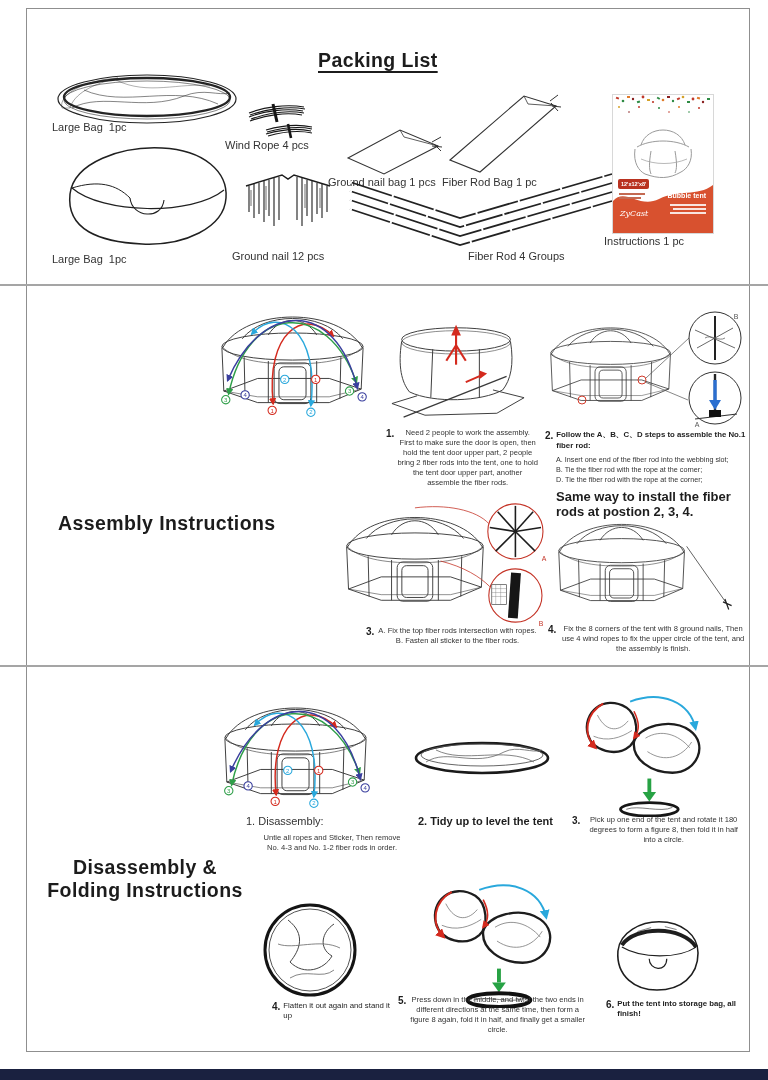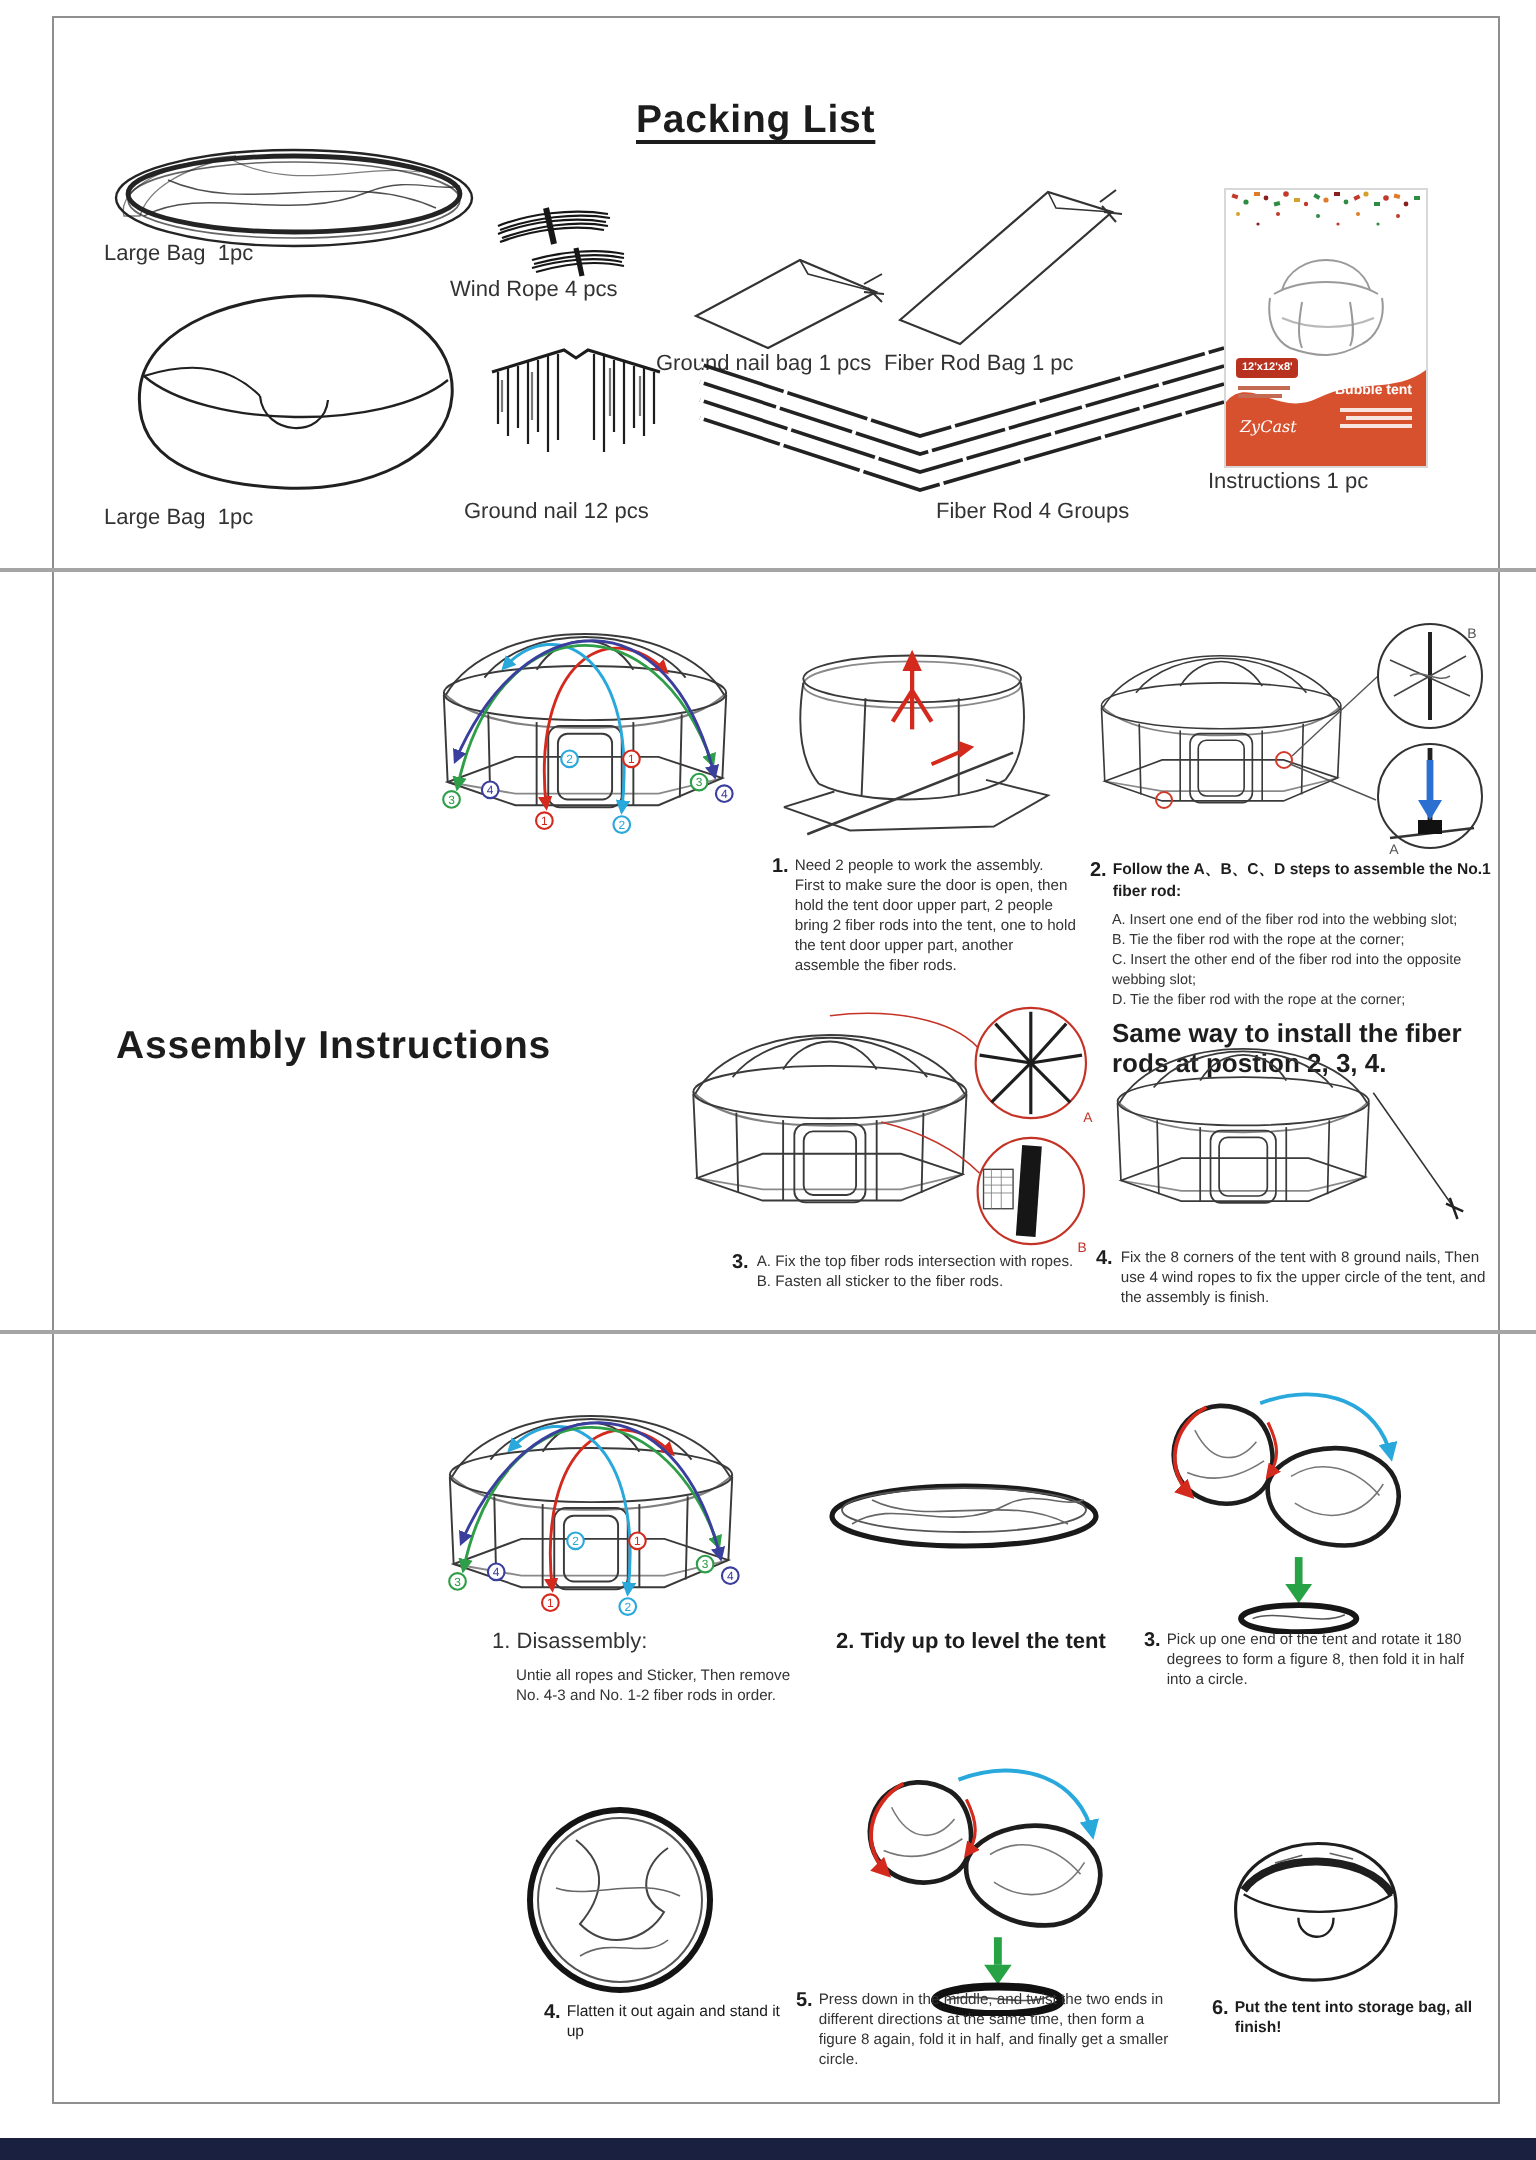--- a/index.html
+++ b/index.html
@@ -1,20 +1,20 @@
 <!DOCTYPE html>
 <html><head>
 <meta charset="utf-8">
 <style>
   html,body{margin:0;padding:0;background:#ffffff;}
   .page{position:relative;width:768px;height:1080px;background:#fff;overflow:hidden;
         font-family:"Liberation Sans",sans-serif;color:#2b2b2b;}
   .abs{position:absolute;}
   .lab{position:absolute;font-size:11px;color:#333;text-align:left;white-space:pre;}
-  .small{font-size:7.6px;line-height:1.32;color:#333;}
+  .small{font-size:7.6px;line-height:1.32;color:#333;text-align:center;}
   .stepnum{font-weight:bold;font-size:10px;color:#1d1d1d;line-height:1.1;}
   .h1{font-size:19.5px;font-weight:bold;color:#1c1c1c;letter-spacing:.4px;}
   .cn circle{fill:#fff;stroke:currentColor;stroke-width:1.1;}
   .cn text{fill:currentColor;font:6.2px "Liberation Sans",sans-serif;text-anchor:middle;}
   .fig-letter{font:7px "Liberation Sans",sans-serif;fill:#555;text-anchor:middle;}
   .fig-letter.red{fill:#c43326;}
   svg{display:block;}
 </style>
 </head>
 <body>
@@ -303,21 +303,20 @@
     <text x="152" y="117" class="fig-letter">A</text>
   </svg>
   <div class="abs" style="left:545px;top:430px;width:202px;">
     <div style="display:flex;gap:3px;">
       <b class="stepnum">2.</b>
       <b style="font-size:7.8px;line-height:1.35;color:#1d1d1d;">Follow the A、B、C、D steps to assemble the No.1 fiber rod:</b>
     </div>
     <div style="margin:4px 0 0 11px;font-size:7.2px;line-height:1.4;color:#333;">
       <div>A. Insert one end of the fiber rod into the webbing slot;</div>
       <div>B. Tie the fiber rod with the rope at the corner;</div>
-      <div>C. Insert the other end of the fiber rod into the opposite webbing slot;</div>
       <div>D. Tie the fiber rod with the rope at the corner;</div>
     </div>
     <div style="margin:4px 0 0 11px;font-size:13px;font-weight:bold;color:#1d1d1d;">Same way to install the fiber rods at postion 2, 3, 4.</div>
   </div>
 
   <svg class="abs" width="212" height="130" viewBox="0 0 215 132" style="left:338px;top:498px;">
     <use href="#tent-base" transform="translate(2,6) scale(0.95)"></use>
     <g stroke="#c43326" fill="none">
       <circle cx="180" cy="34" r="28" stroke-width="1.1"></circle>
       <circle cx="180" cy="99" r="27" stroke-width="1.1"></circle>
@@ -435,20 +434,24 @@
     <line x1="74" y1="90" x2="74" y2="104" stroke="#27a244" stroke-width="4"></line>
     <polygon points="67,104 81,104 74,114" fill="#27a244"></polygon>
     <ellipse cx="74" cy="122" rx="30" ry="7" fill="none" stroke="#161616" stroke-width="3"></ellipse>
     <path d="M50,122 C62,117 86,126 98,120" stroke="#555" stroke-width=".8" fill="none"></path>
   </svg>
   <div class="abs" style="left:572px;top:815px;width:172px;display:flex;gap:3px;">
     <b class="stepnum">3.</b>
     <div class="small">Pick up one end of the tent and rotate it 180 degrees to form a figure 8, then fold it in half into a circle.</div>
   </div>
 
+  <div class="abs h1" style="left:36px;top:856px;width:218px;text-align:center;line-height:1.2;">
+    <div>Disassembly &amp;</div>
+    <div>Folding Instructions</div>
+  </div>
 
   <svg class="abs" width="100" height="104" viewBox="0 0 100 104" style="left:260px;top:898px;">
     <g fill="none">
       <circle cx="50" cy="52" r="45" stroke="#141414" stroke-width="3"></circle>
       <circle cx="50" cy="52" r="41" stroke="#555" stroke-width="1"></circle>
       <path d="M28,22 C46,36 40,52 30,64 C44,78 64,72 72,58 C58,50 62,34 74,26" stroke="#444" stroke-width="1"></path>
       <path d="M18,46 C34,52 60,40 80,50" stroke="#666" stroke-width=".8"></path>
       <path d="M30,80 C46,70 62,82 74,72" stroke="#666" stroke-width=".8"></path>
     </g>
   </svg>

